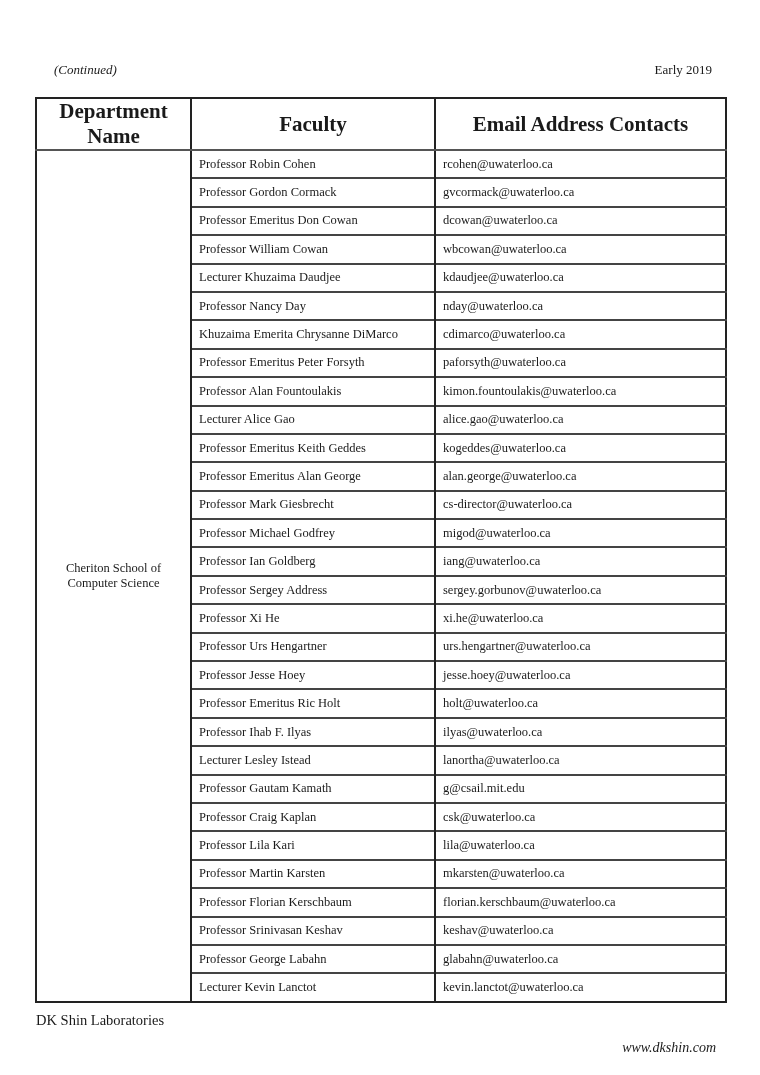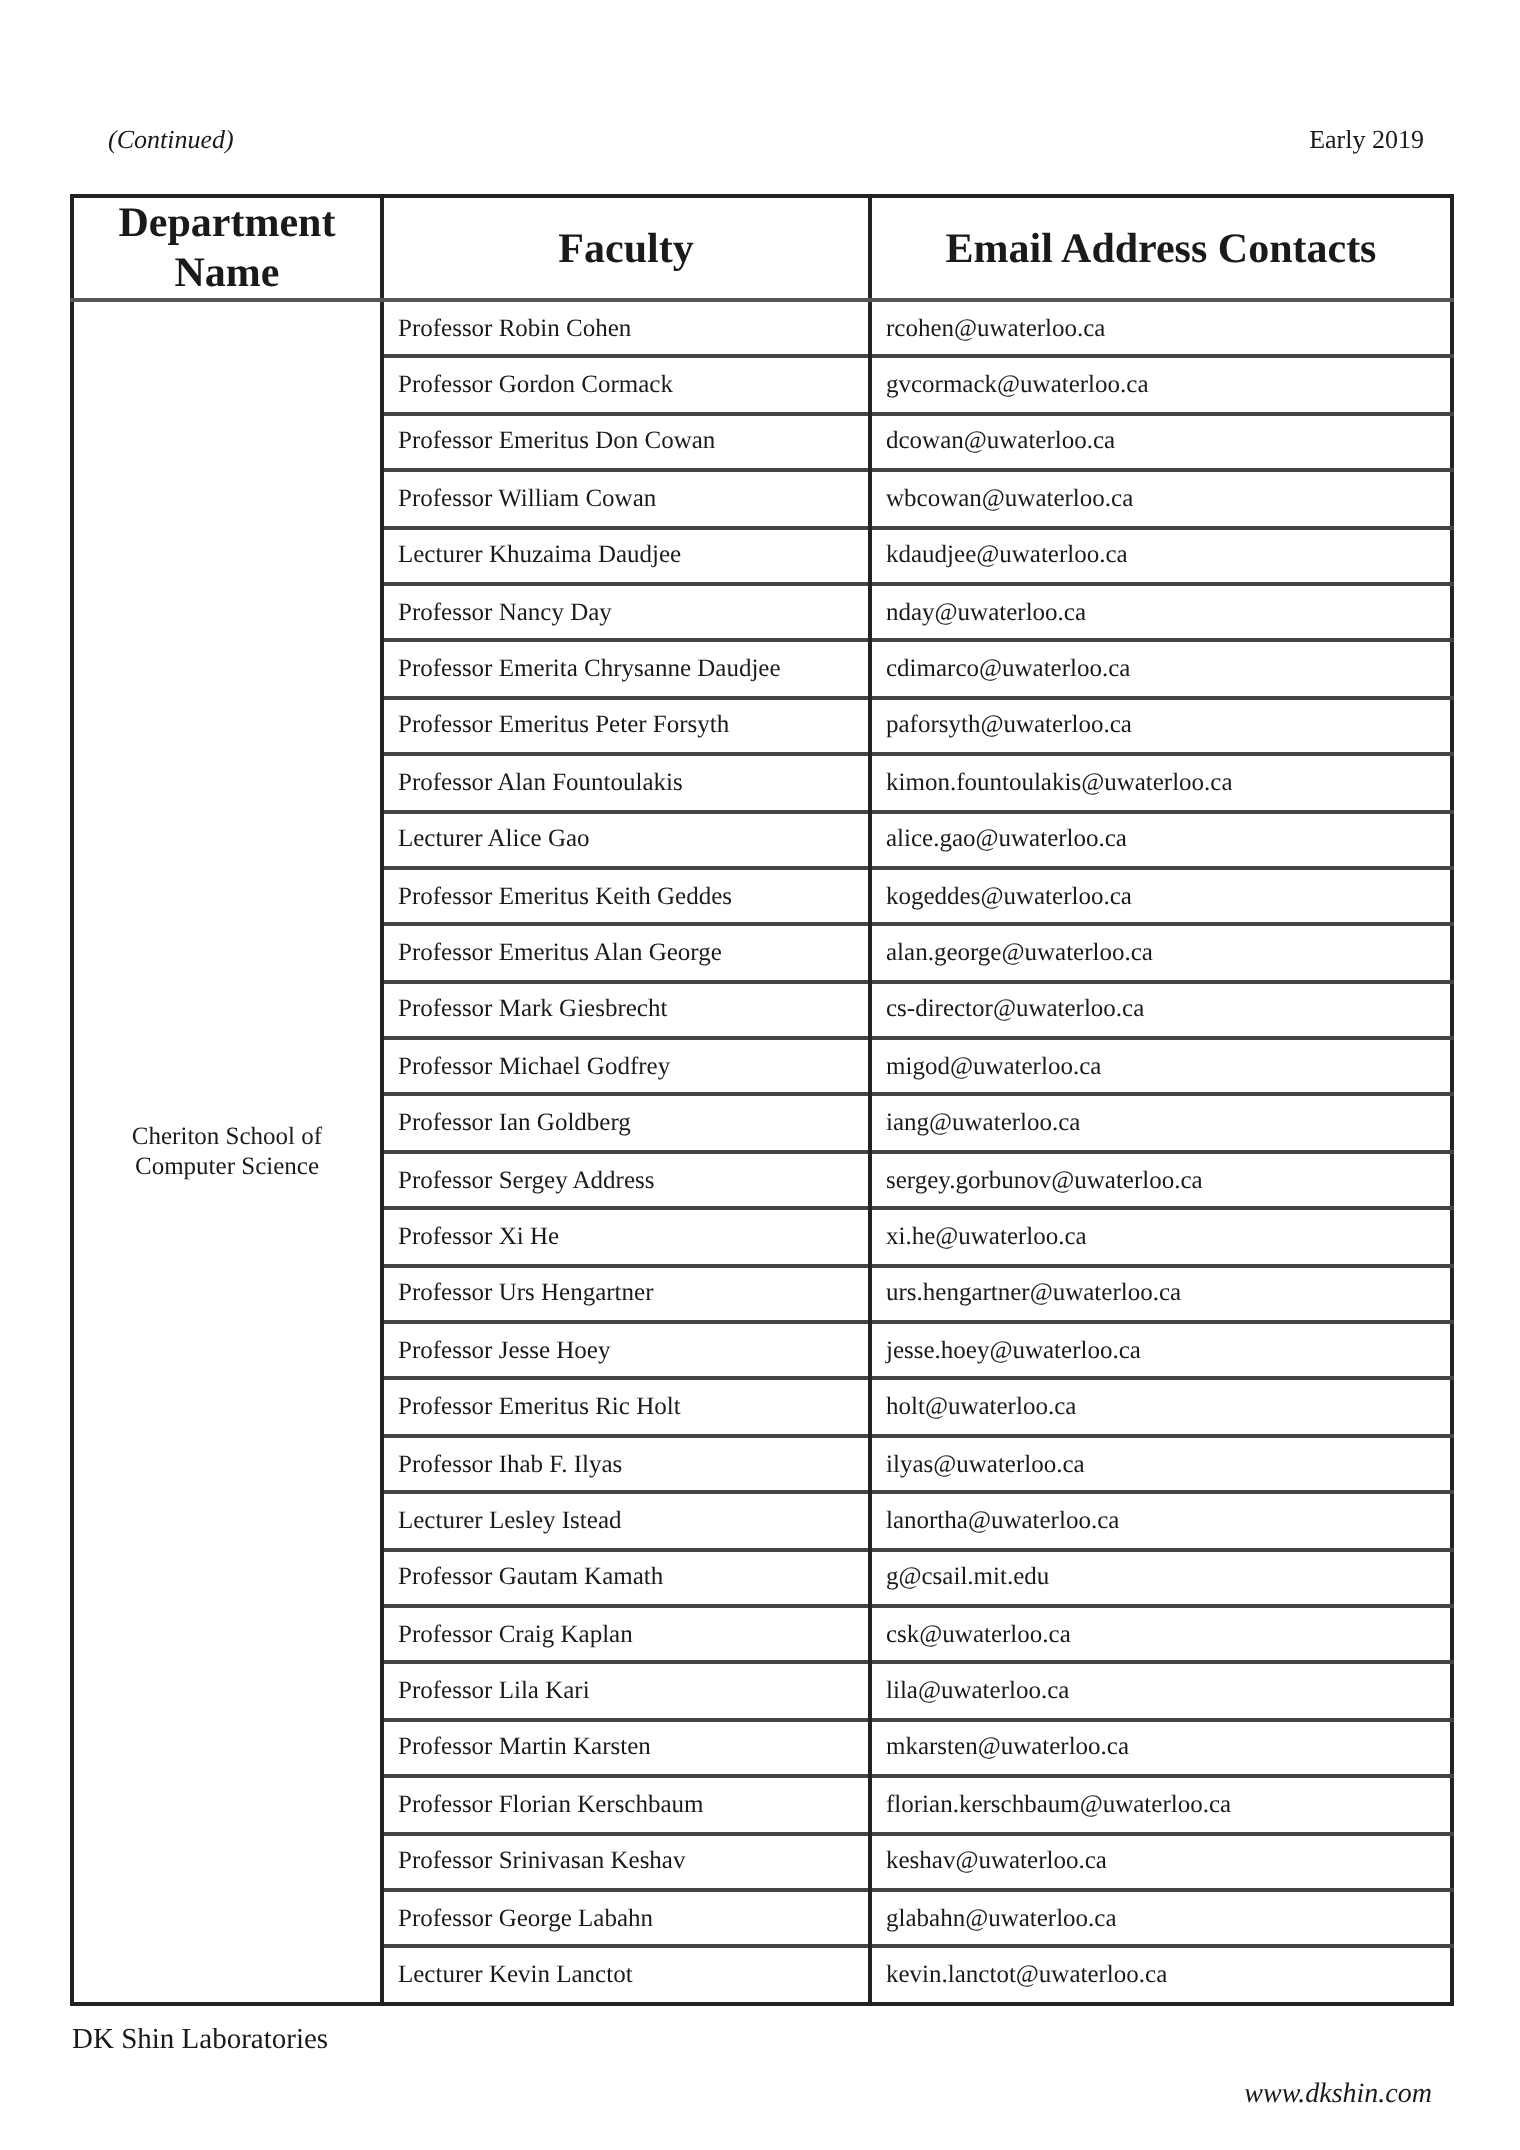--- a/index.html
+++ b/index.html
@@ -124,21 +124,21 @@
       </tr>
     <tr>
         <td>Lecturer Khuzaima Daudjee</td>
         <td>kdaudjee@uwaterloo.ca</td>
       </tr>
     <tr>
         <td>Professor Nancy Day</td>
         <td>nday@uwaterloo.ca</td>
       </tr>
     <tr>
-        <td>Professor Emerita Chrysanne Daudjee</td>
+        <td>Khuzaima Emerita Chrysanne DiMarco</td>
         <td>cdimarco@uwaterloo.ca</td>
       </tr>
     <tr>
         <td>Professor Emeritus Peter Forsyth</td>
         <td>paforsyth@uwaterloo.ca</td>
       </tr>
     <tr>
         <td>Professor Alan Fountoulakis</td>
         <td>kimon.fountoulakis@uwaterloo.ca</td>
       </tr>

